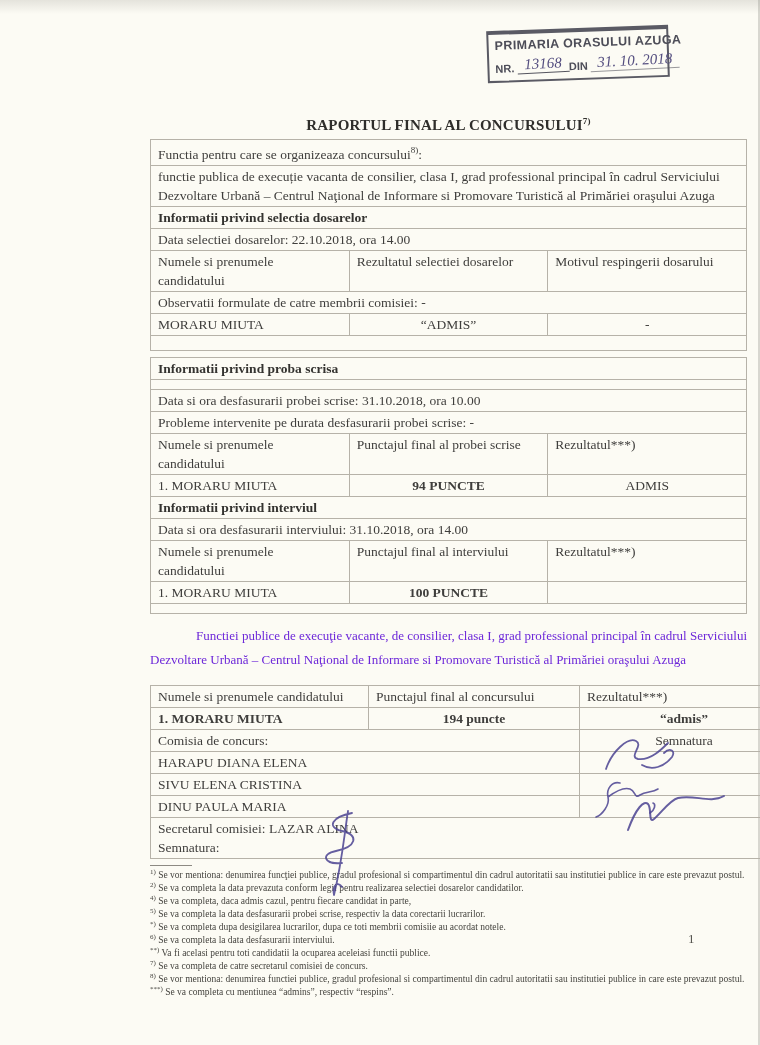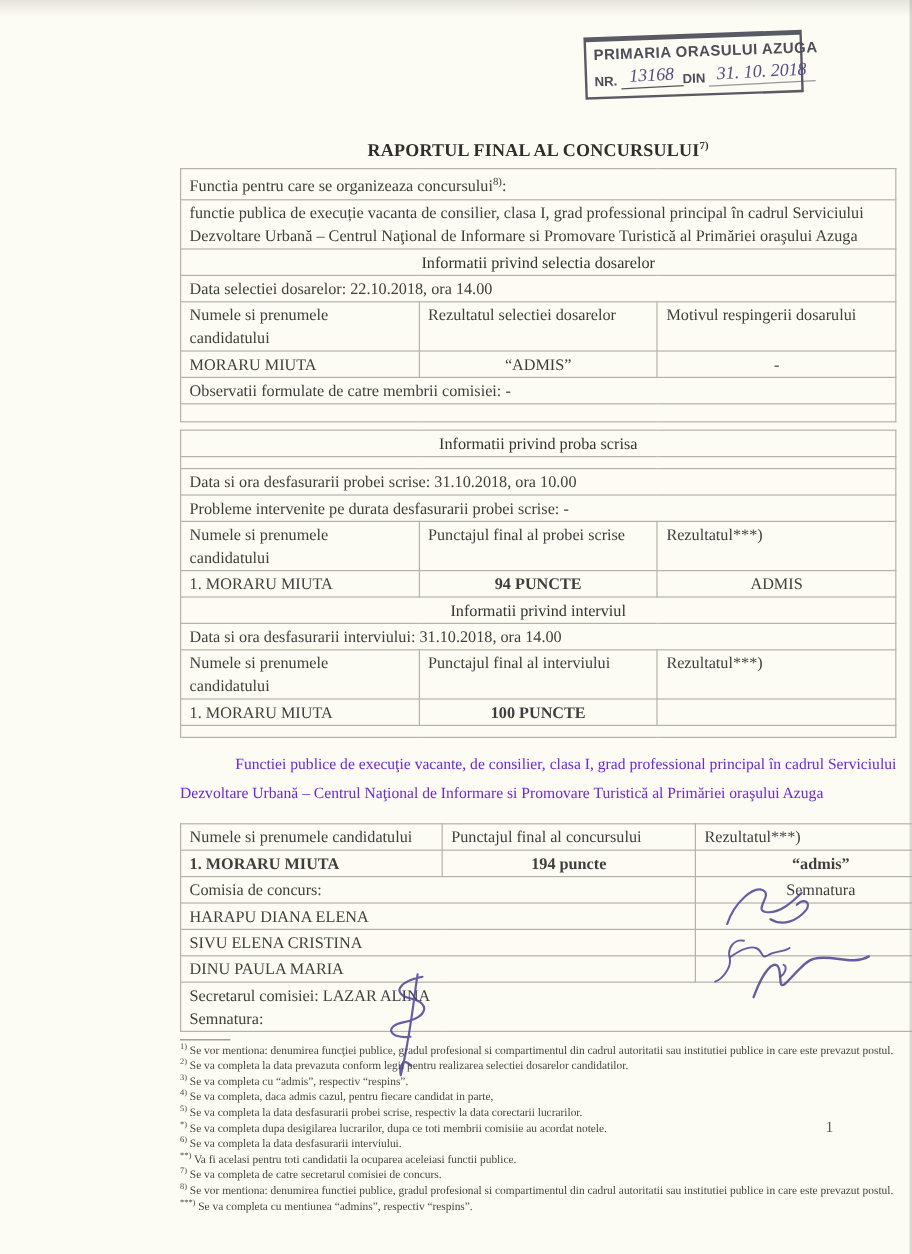--- a/index.html
+++ b/index.html
@@ -46,21 +46,21 @@
     text-align:center; font-weight:bold; font-size:15px; color:#2f2e2b;
     letter-spacing:0.2px; margin-bottom:5px;
   }
   table.doc { width:100%; border-collapse:collapse; table-layout:fixed; }
   table.doc td {
     border:1px solid #b6b2a8; padding:1px 7px; font-size:13.5px;
     line-height:19px; vertical-align:top; overflow:hidden;
   }
   .c1 { width:203px; } .c2 { width:196px; } .c3 { width:194px; }
   .value-cell { font-size:15px; line-height:22px; }
-  .sec-hdr td { text-align:center; font-weight:normal; font-size:14px; color:#343330; }
+  .sec-hdr td { text-align:left; font-weight:bold; font-size:14px; color:#343330; }
   .col-hdr td { text-align:left; }
   .center { text-align:center; }
   .bold { font-weight:bold; }
   .big-score { font-size:17px; font-weight:bold; text-align:center; line-height:22px;margin-top:15px; }
   .empty-row td { height:12px; }
   .thin-row td { height:7px; }
   .gap6 { height:6px; }
   .paragraph {
     margin-top:10px; font-size:13px; line-height:24px; text-align:justify;
     text-indent:46px; color:#6d28d9;
@@ -114,26 +114,26 @@
       </tr>
       <tr>
         <td colspan="3">Data selectiei dosarelor: 22.10.2018, ora 14.00</td>
       </tr>
       <tr class="col-hdr">
         <td class="c1">Numele si prenumele candidatului</td>
         <td class="c2">Rezultatul selectiei dosarelor</td>
         <td class="c3">Motivul respingerii dosarului</td>
       </tr>
       <tr>
+        <td colspan="3">Observatii formulate de catre membrii comisiei: -</td>
+      </tr>
+      <tr>
         <td class="c1">MORARU MIUTA</td>
         <td class="c2 center">“ADMIS”</td>
         <td class="c3 center">-</td>
-      </tr>
-      <tr>
-        <td colspan="3">Observatii formulate de catre membrii comisiei: -</td>
       </tr>
       <tr class="empty-row">
             <td colspan="3"></td>
           </tr>
     </tbody>
       </table>
 
     <div class="gap6"></div>
 
     <table class="doc">
@@ -246,21 +246,20 @@
         <svg width="80" height="96" viewBox="0 0 80 96">
           <path d="M44 6 C24 10 18 20 34 24 C52 28 48 40 28 44 C12 47 16 58 34 56 M40 4 C36 30 34 55 26 88 M26 88 C24 78 30 74 34 80" fill="none" stroke="#4a4290" stroke-width="1.8" stroke-linecap="round" opacity="0.85"></path>
         </svg>
       </div>
     </div>
 
     <div class="fn-rule"></div>
     <div>
       <div class="fn"><sup>1)</sup> <span>Se vor mentiona: denumirea funcţiei publice, gradul profesional si compartimentul din cadrul autoritatii sau institutiei publice in care este prevazut postul.</span></div>
       <div class="fn"><sup>2)</sup> <span>Se va completa  la data prevazuta conform legii pentru realizarea selectiei dosarelor candidatilor.</span></div>
-      <div class="fn"><sup>3)</sup> <span>Se va completa cu “admis”, respectiv “respins”.</span></div>
       <div class="fn"><sup>4)</sup> <span>Se va completa, daca admis cazul, pentru fiecare candidat in parte,</span></div>
       <div class="fn"><sup>5)</sup> <span>Se va completa la data desfasurarii probei scrise, respectiv la data corectarii lucrarilor.</span></div>
       <div class="fn"><sup>*)</sup> <span>Se va completa dupa desigilarea lucrarilor, dupa ce toti membrii comisiie au acordat notele.</span></div>
       <div class="fn"><sup>6)</sup> <span>Se va completa la data desfasurarii interviului.</span></div>
       <div class="fn"><sup>**)</sup> <span>Va fi acelasi pentru toti candidatii la ocuparea aceleiasi functii publice.</span></div>
       <div class="fn"><sup>7)</sup> <span>Se va completa de catre secretarul comisiei  de concurs.</span></div>
       <div class="fn"><sup>8)</sup> <span>Se vor mentiona: denumirea functiei publice, gradul profesional si compartimentul din cadrul autoritatii sau institutiei publice in care este prevazut postul.</span></div>
       <div class="fn"><sup>***)</sup> <span>Se va completa cu mentiunea “admins”, respectiv “respins”.</span></div>
     </div>
   </div>

